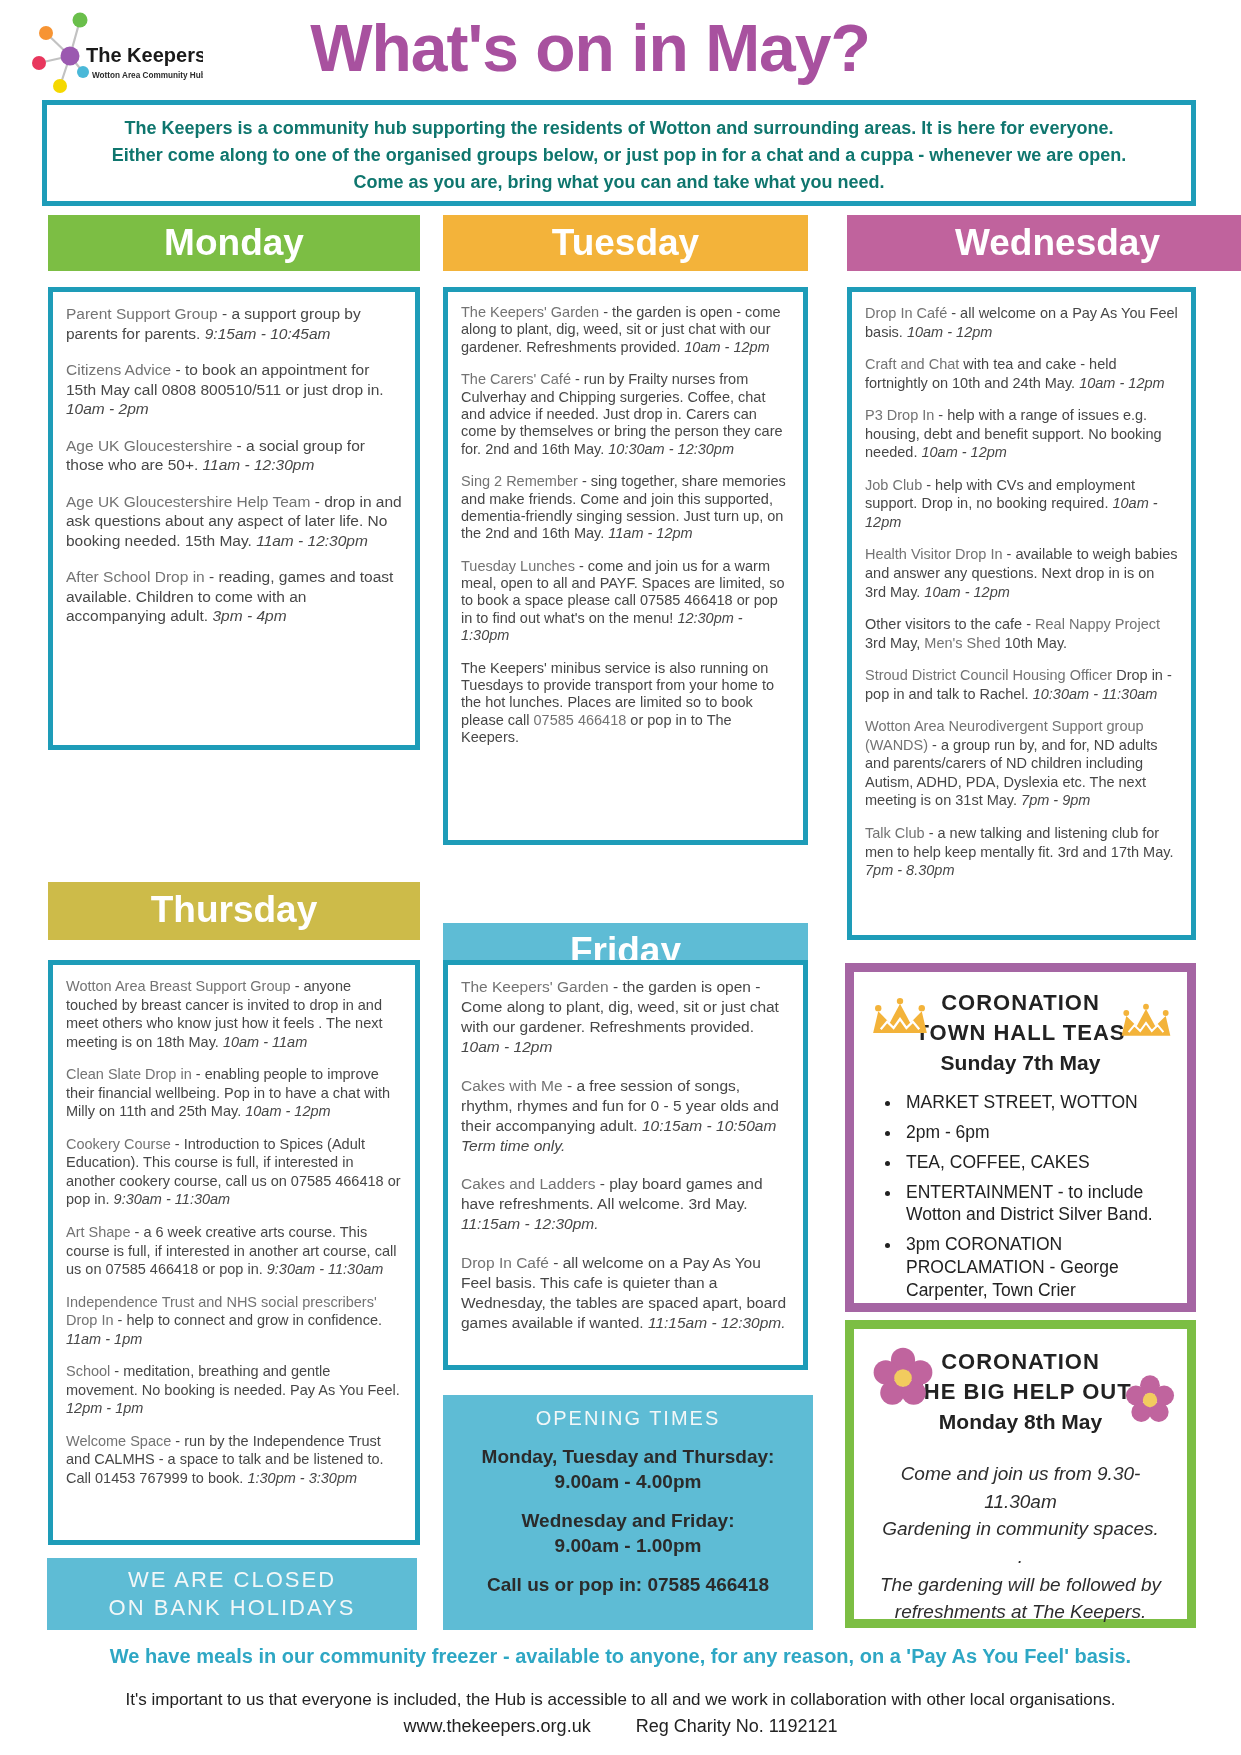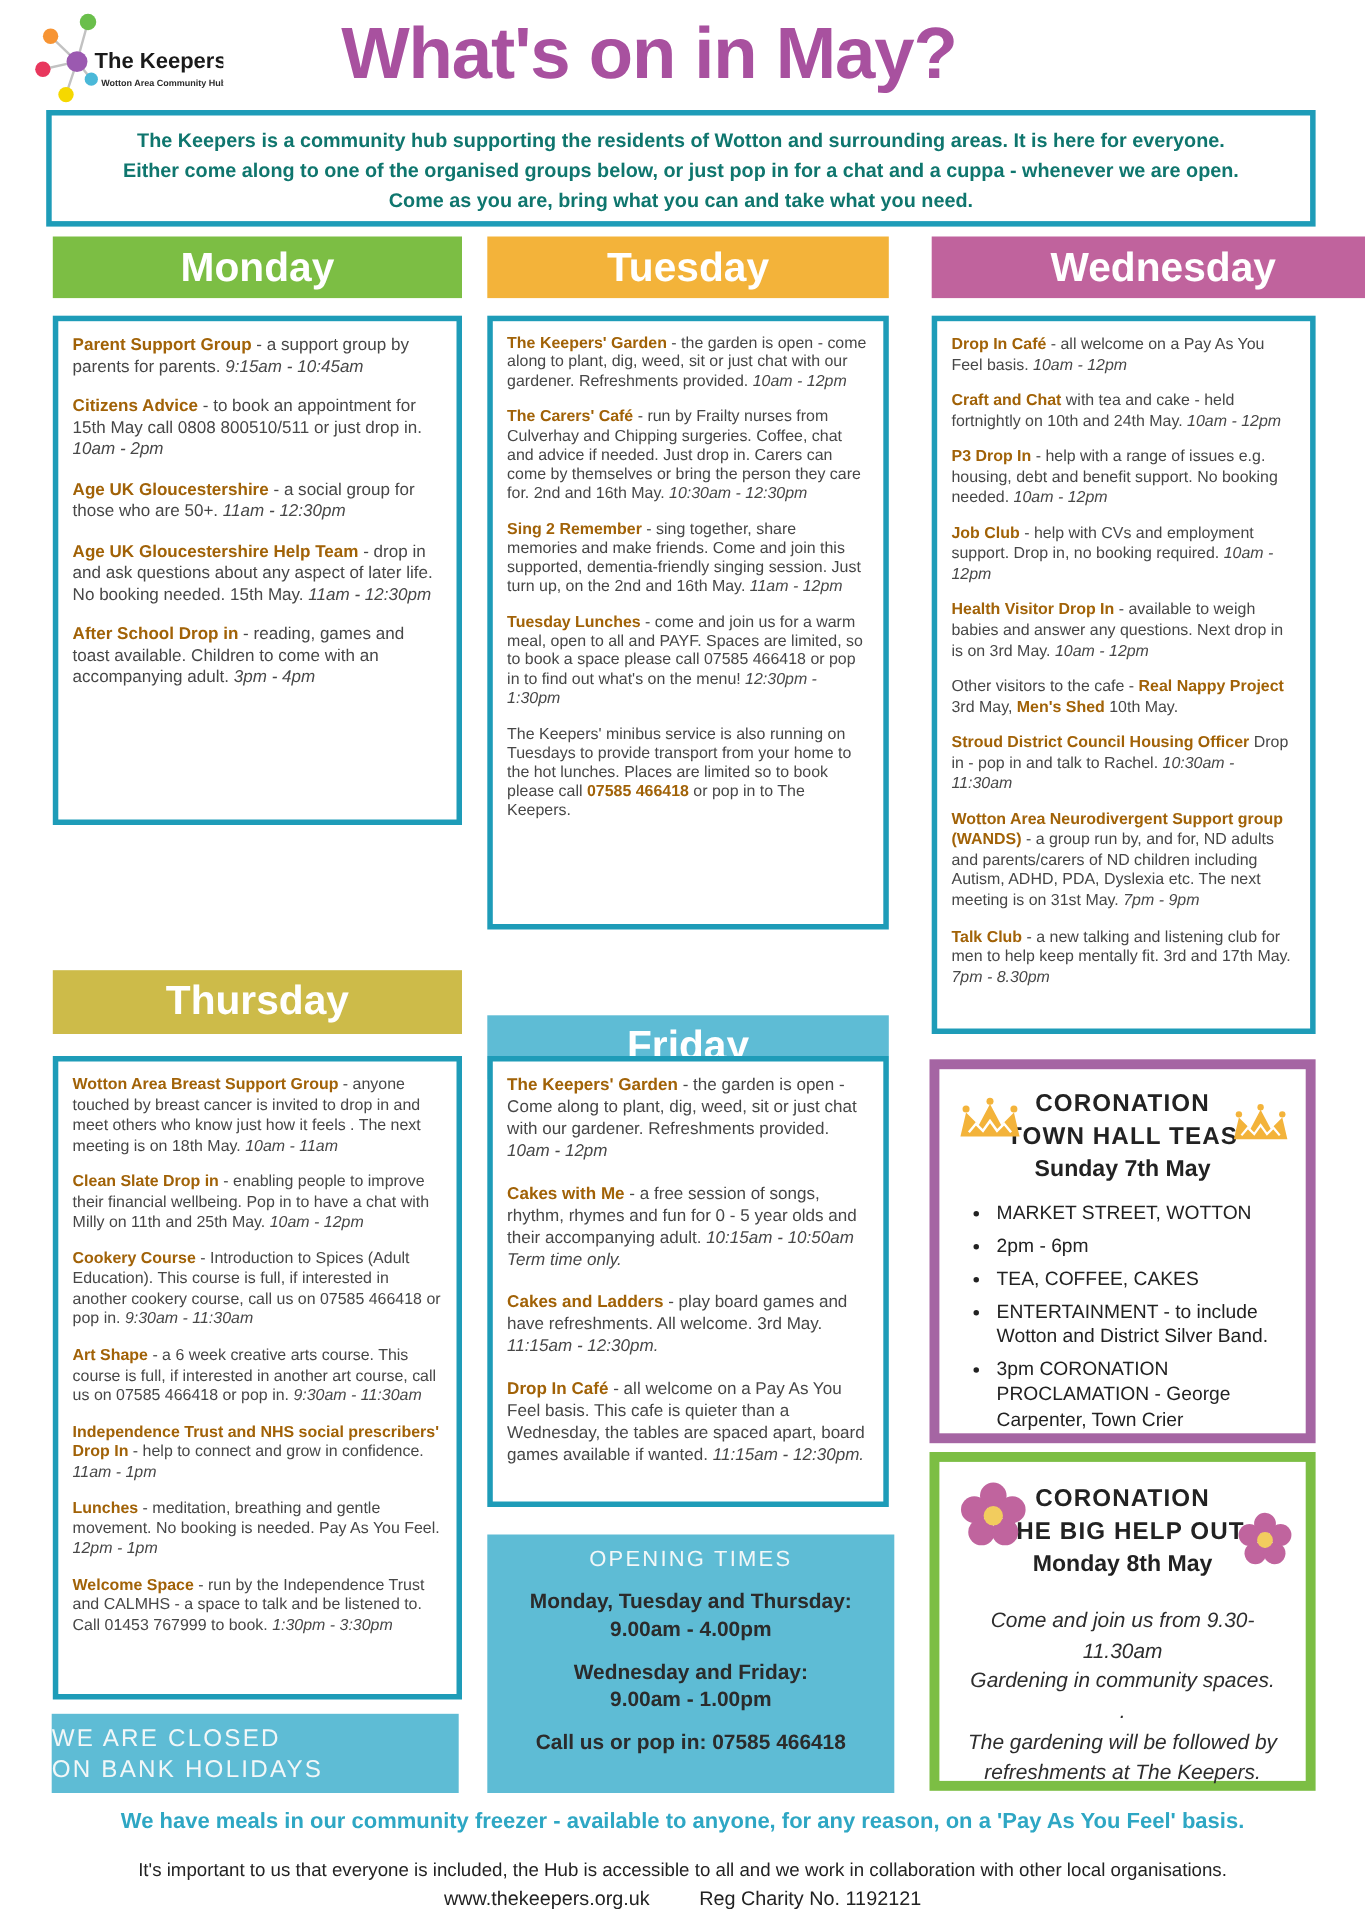--- a/index.html
+++ b/index.html
@@ -32,31 +32,31 @@
   .content-box { border:5px solid #1e9cb8; background:#fff; padding:12px 13px;
     overflow:hidden; }
   .box-mon { left:48px;  top:287px; width:372px; height:463px; }
   .box-tue { left:443px; top:287px; width:365px; height:558px; }
   .box-wed { left:847px; top:287px; width:349px; height:653px; }
   .box-thu { left:48px;  top:960px; width:372px; height:585px; }
   .box-fri { left:443px; top:960px; width:365px; height:410px; }
 
   .event { margin:0 0 16px 0; }
   .event:last-child { margin-bottom:0; }
-  .b { font-weight:700; color:#a16207; }
+  .b { font-weight:400; color:#737373; }
   .i { font-style:italic; }
   .box-mon .event { font-size:15.5px; line-height:1.26; margin-bottom:17px; }
   .box-tue .event { font-size:14.5px; line-height:1.2;  margin-bottom:15px; }
   .box-wed .event { font-size:14.5px; line-height:1.28; margin-bottom:14px; }
   .box-thu .event { font-size:14.5px; line-height:1.28; margin-bottom:14px; }
   .box-fri .event { font-size:15.5px; line-height:1.3;  margin-bottom:18px; }
 
   
   .closed-box { left:47px; top:1558px; width:370px; height:72px;
-    text-align:left; padding-top:8px; }
+    text-align:center; padding-top:8px; }
   .closed-line { color:#f2f7f8; font-size:22px; letter-spacing:2px; line-height:28px; font-weight:500; }
 
   .opening-box { left:443px; top:1395px; width:370px; height:235px;
     text-align:center; padding-top:12px; }
   .opening-title { color:#f2f7f8; font-size:20px; letter-spacing:2px; font-weight:500; margin-bottom:14px; }
   .opening-lines div { font-size:19px; font-weight:600; color:#2b2b2b; line-height:25px; }
   .opening-lines .spacer { height:14px; }
 
   
   .teas-box { left:845px; top:963px; width:351px; height:349px;
@@ -149,21 +149,21 @@
       <p class="event"><span class="b">Stroud District Council Housing Officer</span><span>  Drop in - pop in and talk to Rachel. </span><span class="i">10:30am - 11:30am</span></p>
       <p class="event"><span class="b">Wotton Area Neurodivergent Support group (WANDS)</span><span> - a  group run by, and for, ND adults and parents/carers of ND children including Autism, ADHD, PDA, Dyslexia etc. The next meeting is on 31st May. </span><span class="i">7pm - 9pm</span></p>
       <p class="event"><span class="b">Talk Club</span><span> - a new talking and listening club for men to help keep mentally fit. 3rd and 17th May. </span><span class="i">7pm - 8.30pm</span></p>
     </div>
   <div class="abs content-box box-thu">
       <p class="event"><span class="b">Wotton Area Breast Support Group</span><span> - anyone touched by breast cancer is invited to drop in and meet others who know just how it feels . The next meeting is on 18th May. </span><span class="i">10am - 11am</span></p>
       <p class="event"><span class="b">Clean Slate Drop in</span><span> - enabling people to improve their financial wellbeing. Pop in to have a chat with Milly on 11th and 25th May. </span><span class="i">10am - 12pm</span></p>
       <p class="event"><span class="b">Cookery Course</span><span> - Introduction to Spices (Adult Education). This course is full, if interested in another cookery course, call us on 07585 466418 or pop in. </span><span class="i">9:30am - 11:30am</span></p>
       <p class="event"><span class="b">Art Shape</span><span> - a 6 week creative arts course. This course is full, if interested in another art course, call us on 07585 466418 or pop in. </span><span class="i">9:30am - 11:30am</span></p>
       <p class="event"><span class="b">Independence Trust and NHS social prescribers' Drop In</span><span> - help to connect and grow in confidence. </span><span class="i">11am - 1pm</span></p>
-      <p class="event"><span class="b">Lunches</span><span> - meditation, breathing and gentle movement. No booking is needed. Pay As You Feel. </span><span class="i">12pm - 1pm</span></p>
+      <p class="event"><span class="b">School</span><span> - meditation, breathing and gentle movement. No booking is needed. Pay As You Feel. </span><span class="i">12pm - 1pm</span></p>
       <p class="event"><span class="b">Welcome Space</span><span> - run by the Independence Trust and CALMHS - a space to talk and be listened to. Call 01453 767999 to book. </span><span class="i">1:30pm - 3:30pm</span></p>
     </div>
   <div class="abs content-box box-fri">
       <p class="event"><span class="b">The Keepers' Garden</span><span> - the garden is open - Come along to plant, dig, weed, sit or just chat with our gardener. Refreshments provided. </span><span class="i">10am - 12pm</span></p>
       <p class="event"><span class="b">Cakes with Me</span><span> -  a free session of songs, rhythm, rhymes and fun for 0 - 5 year olds and their accompanying adult. </span><span class="i">10:15am - 10:50am Term time only.</span></p>
       <p class="event"><span class="b">Cakes and Ladders</span><span> - play board games and have refreshments. All welcome.  3rd May. </span><span class="i">11:15am - 12:30pm.</span></p>
       <p class="event"><span class="b">Drop In Café</span><span> - all welcome on a Pay As You Feel basis. This cafe is quieter than a Wednesday, the tables are spaced apart, board games available if wanted. </span><span class="i">11:15am - 12:30pm.</span></p>
     </div>
 
   <div class="abs teas-box" style="border-color: rgb(165, 101, 163);">

